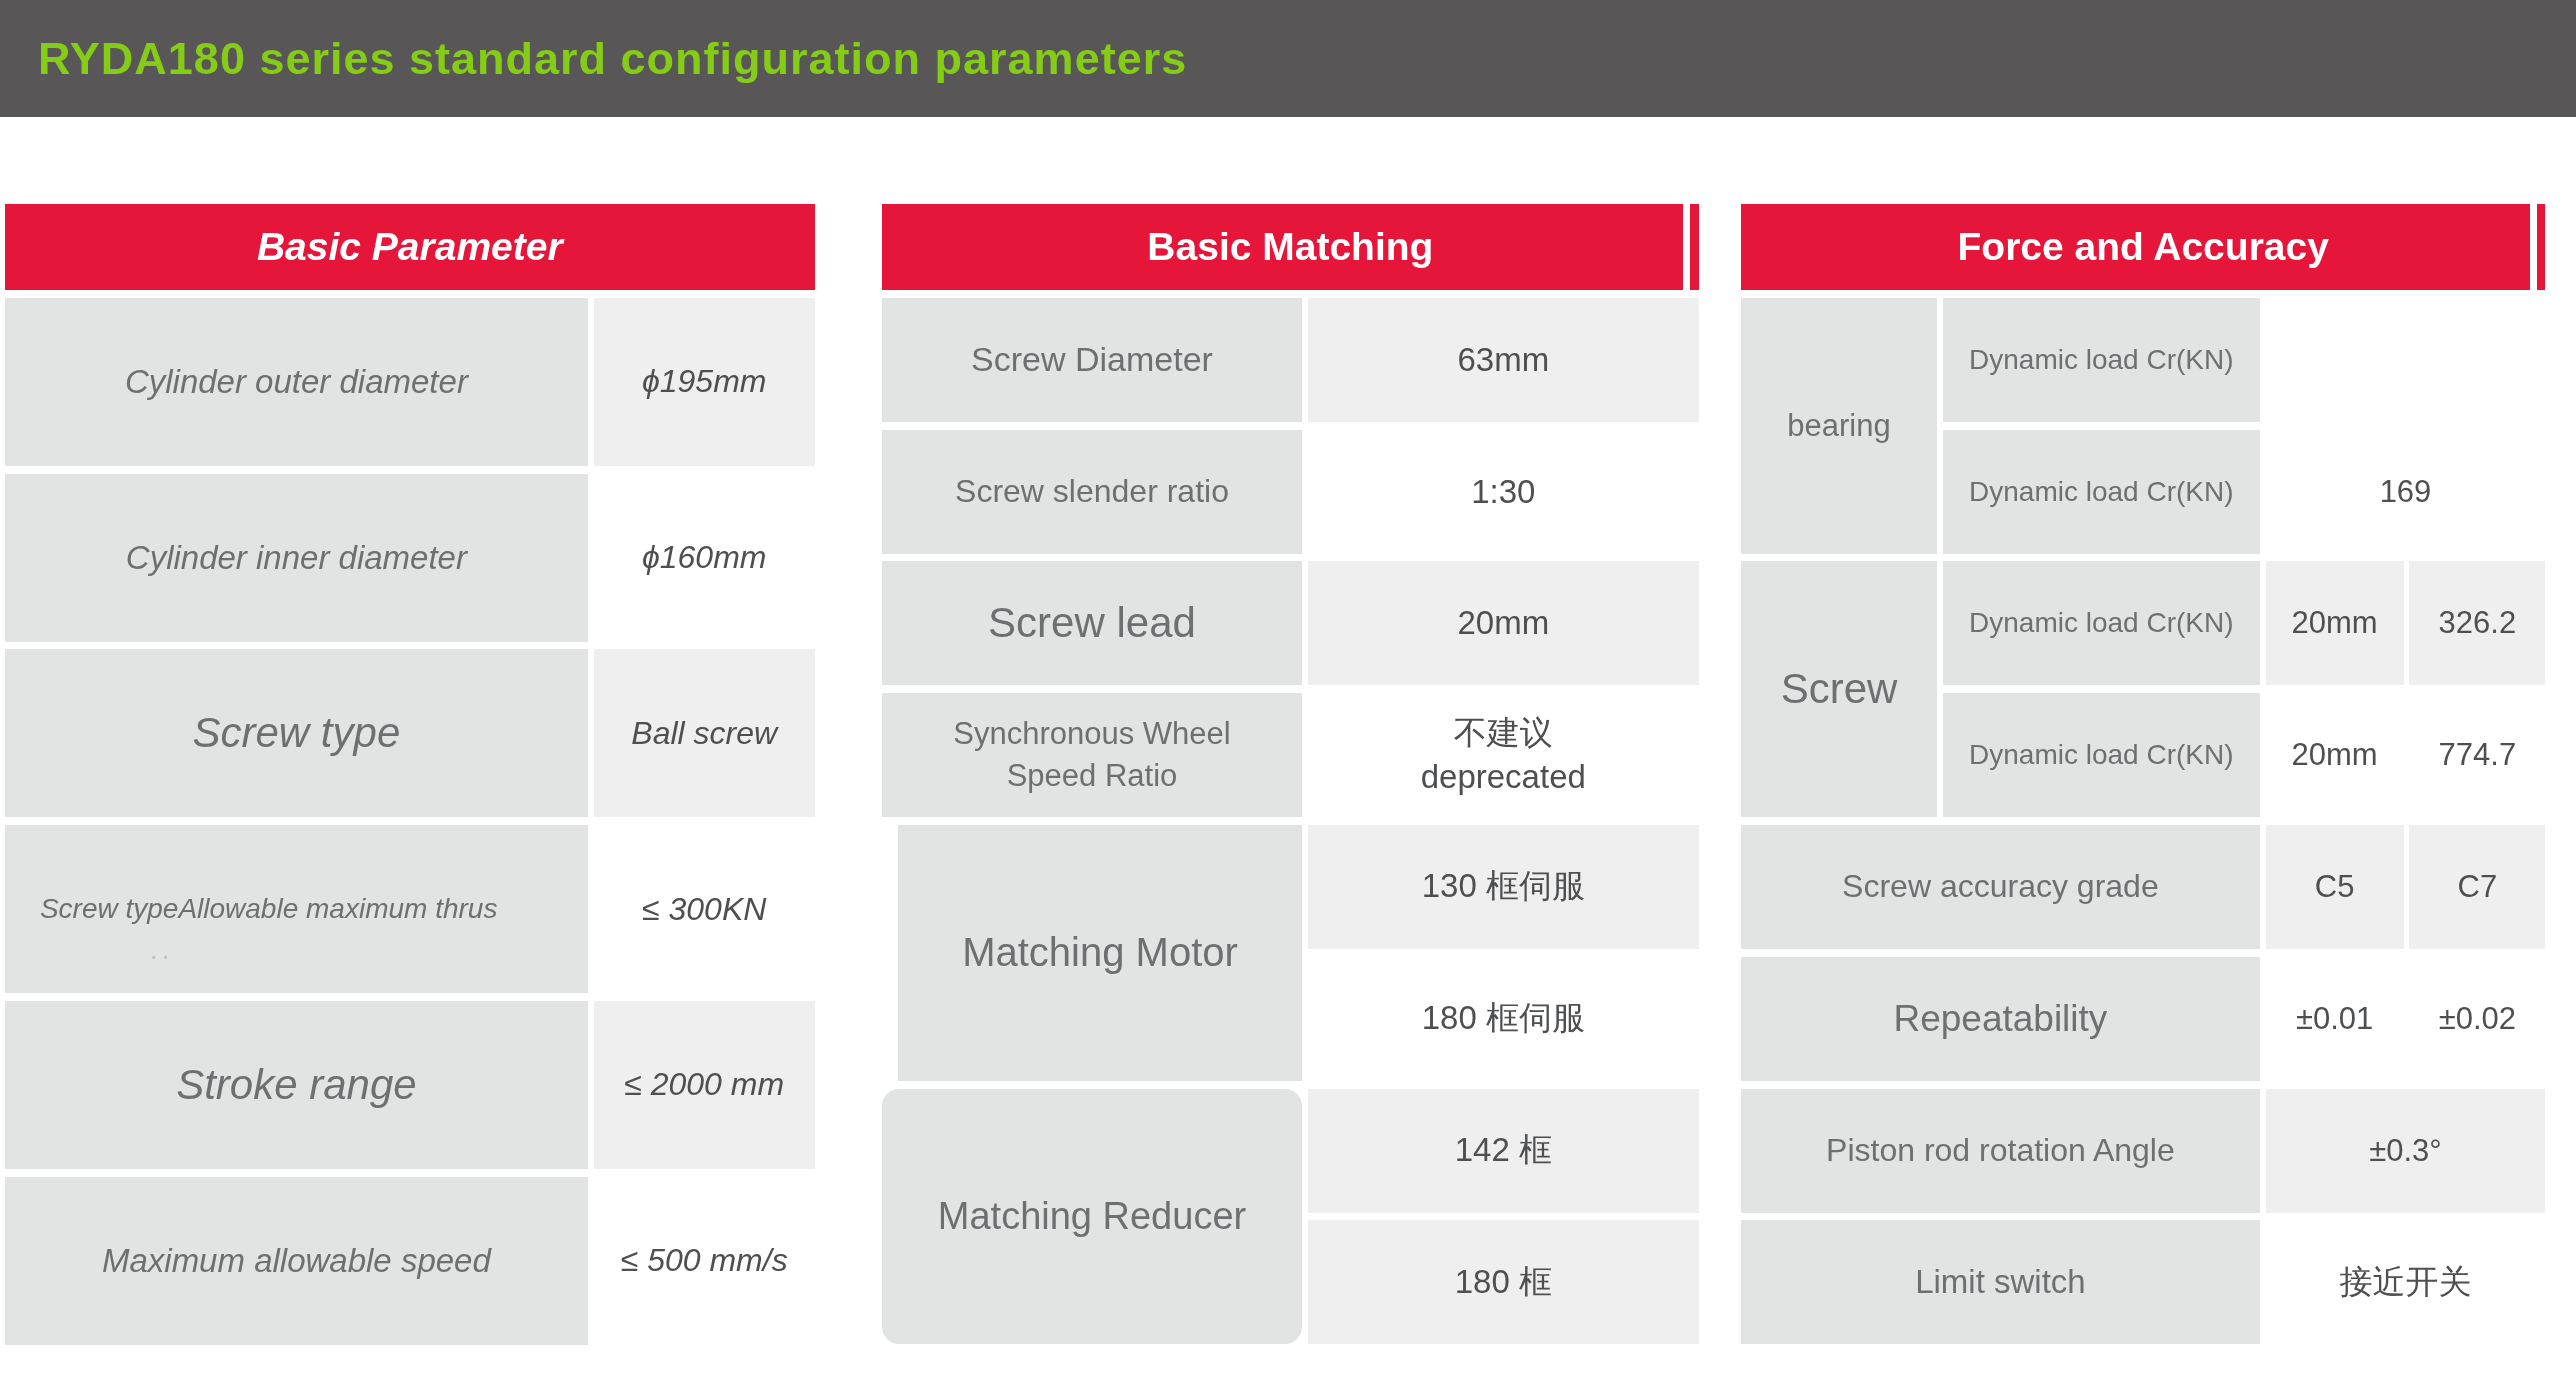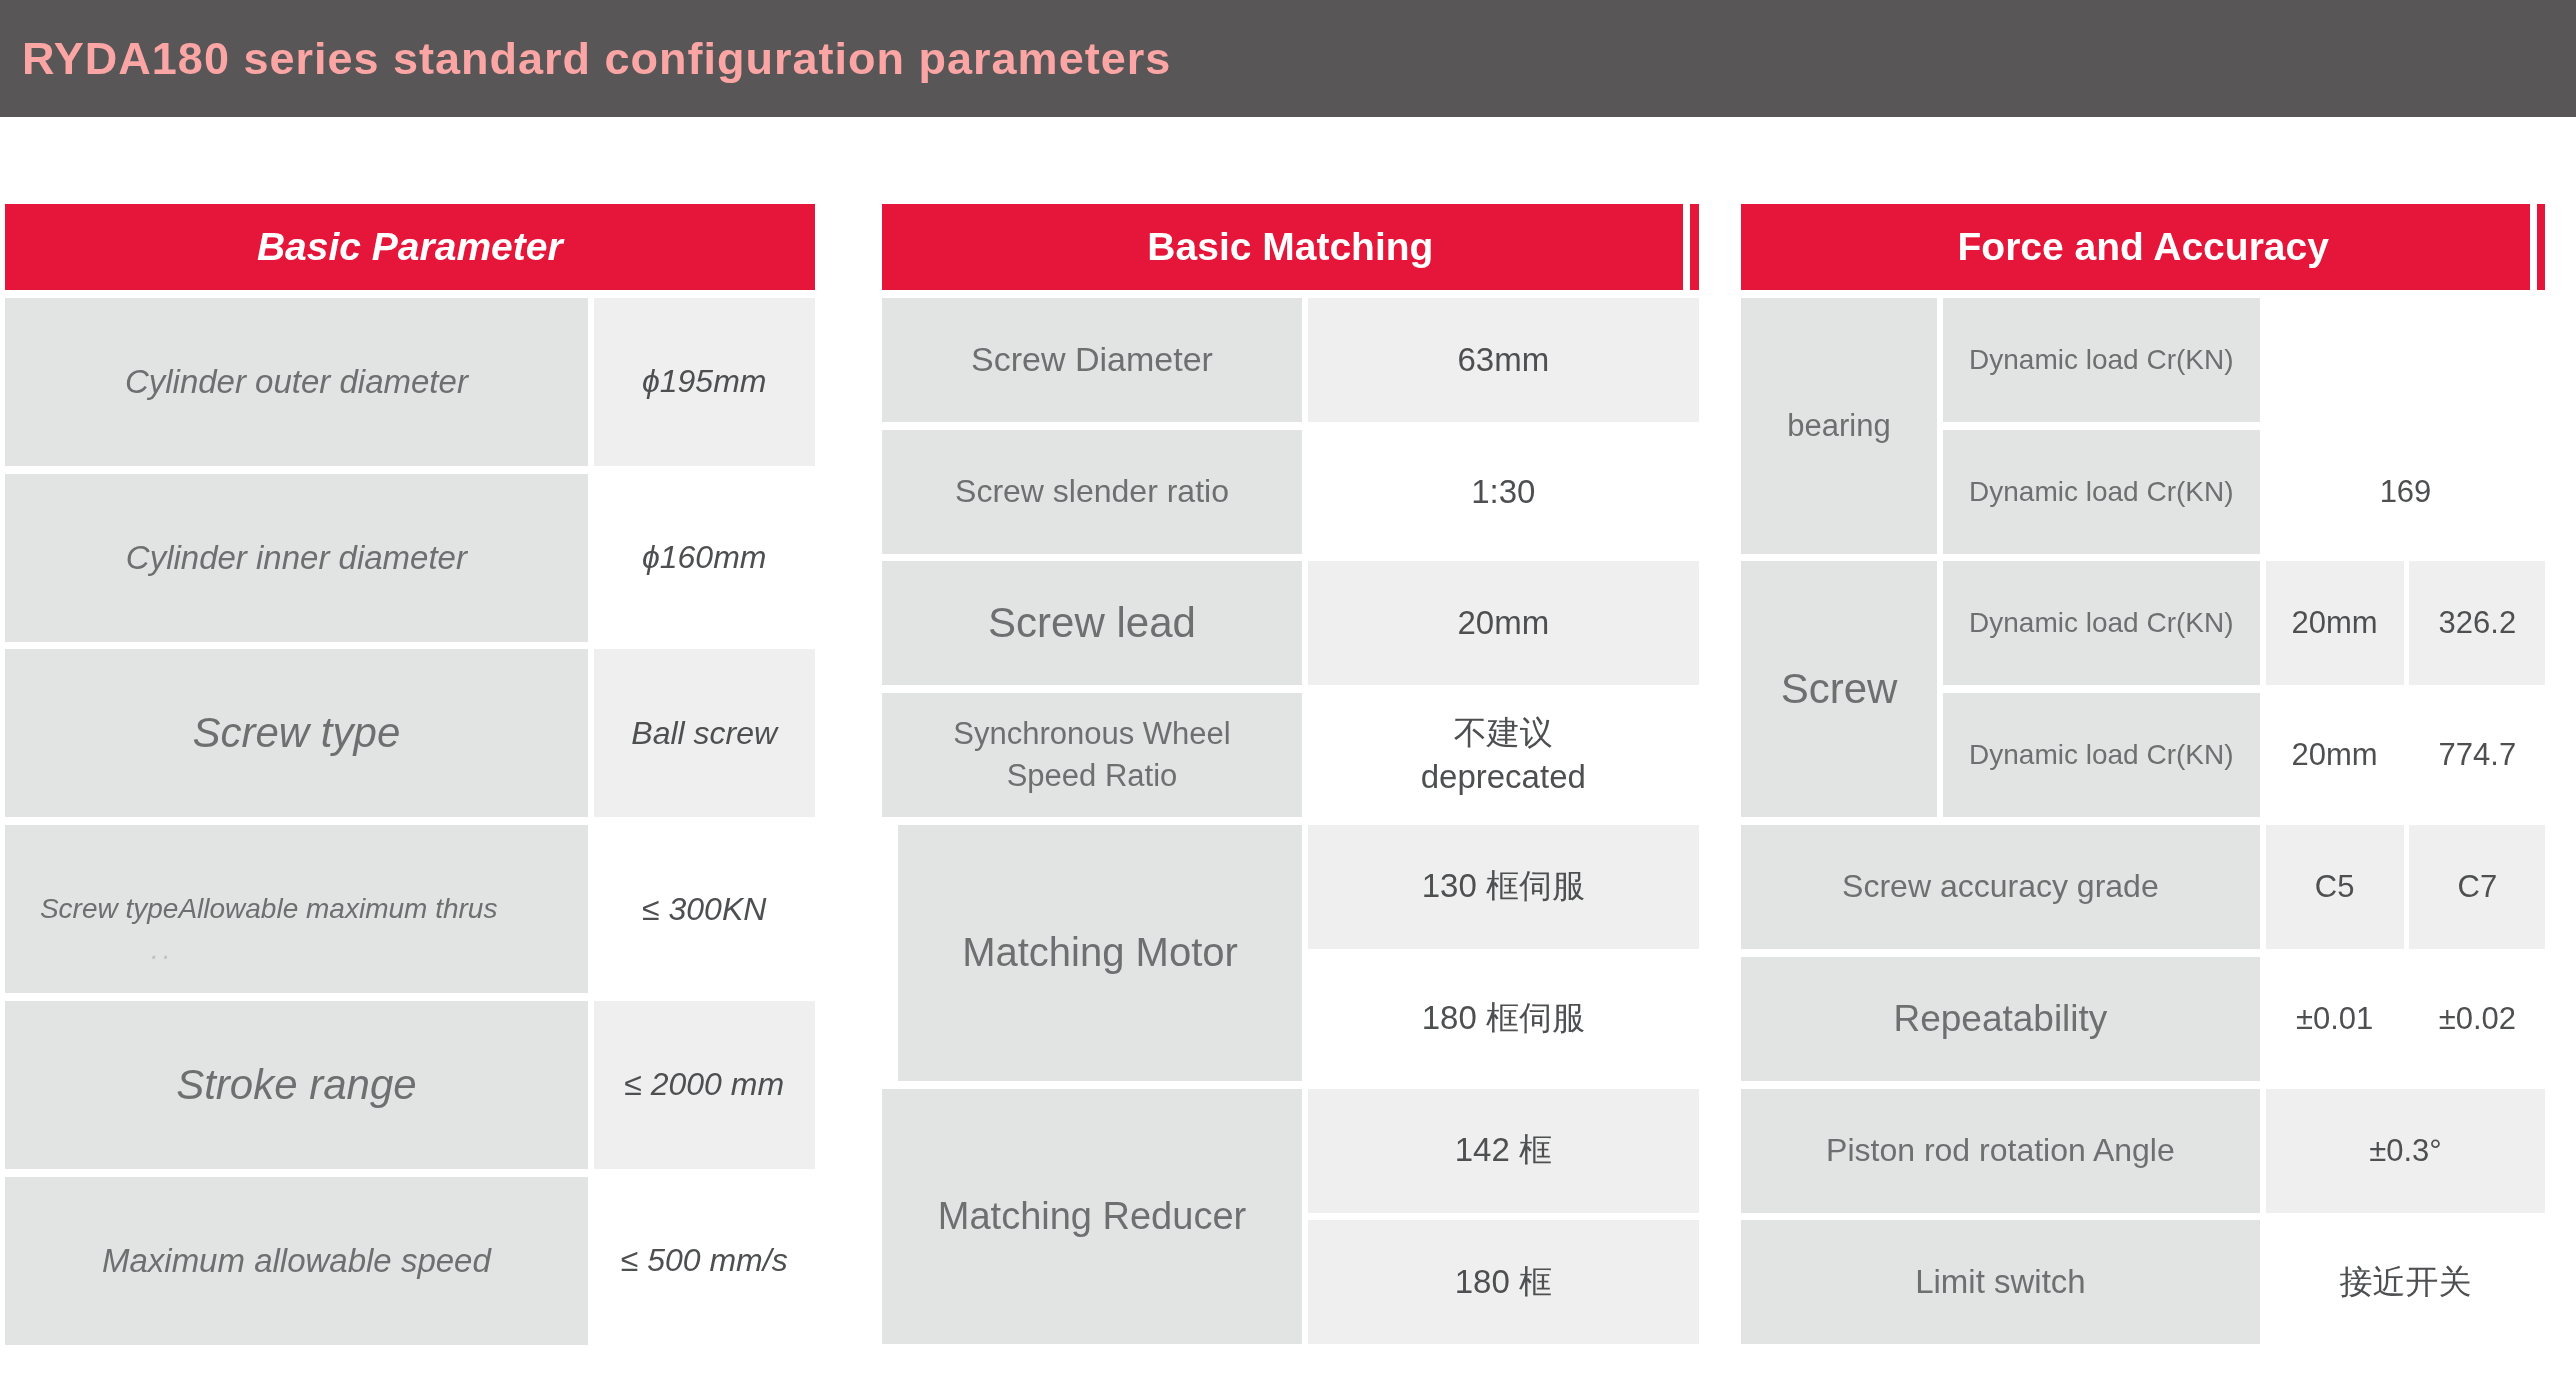--- a/index.html
+++ b/index.html
@@ -12,22 +12,22 @@
     overflow: hidden;
   }
   
   .titlebar {
     position: absolute; left: 0; top: 0;
     width: 2576px; height: 117px;
     background: #595657;
     display: flex; align-items: center;
   }
   .titlebar .title-text {
-    color: #fca5a5; font-weight: bold; font-size: 45px;
-    padding-left: 22px; letter-spacing: 1px; white-space: pre;
+    color: #84cc16; font-weight: bold; font-size: 45px;
+    padding-left: 38px; letter-spacing: 1px; white-space: pre;
   }
   
   .tbl { position: absolute; top: 204px; display: grid; }
   .hd {
     position: relative;
     background: #e6153a;
     display: flex; align-items: center; justify-content: center;
     color: #ffffff; font-weight: bold; font-size: 39px;
   }
   .hd.notch::after {
@@ -43,21 +43,21 @@
   .bg-w { background: #ffffff; }   
   .lbl { color: #6e6f71; }
   .val { color: #4e4f51; }
   .fs29 { font-size: 28px; }
   .fs31 { font-size: 31px; }
   .fs32 { font-size: 31px; }
   .fs33 { font-size: 32px; }
   .fs34 { font-size: 33px; }
   .fs35 { font-size: 34px; }
   .fs38 { font-size: 37px; }
-  .fs39 { font-size: 38px; }
+  .fs39 { font-size: 38px; border-radius: 17px; }
   .fs41 { font-size: 40px; margin-left: 16px; }
   .fs43 { font-size: 42px; }
   
   #t1 { left: 4.9px; width: 809px; grid-template-columns: 583px 221px;
         grid-template-rows: 86px repeat(6, 168px); gap: 7.8px 5.8px; font-style: italic; }
   
   #t2 { left: 882px; width: 816px; grid-template-columns: 420px 391px;
         grid-template-rows: 86px repeat(8, 124px); gap: 7.8px 5.8px; }
   
   #t3 { left: 1741px; width: 772px; grid-template-columns: 196px 317px 138px 136px;

